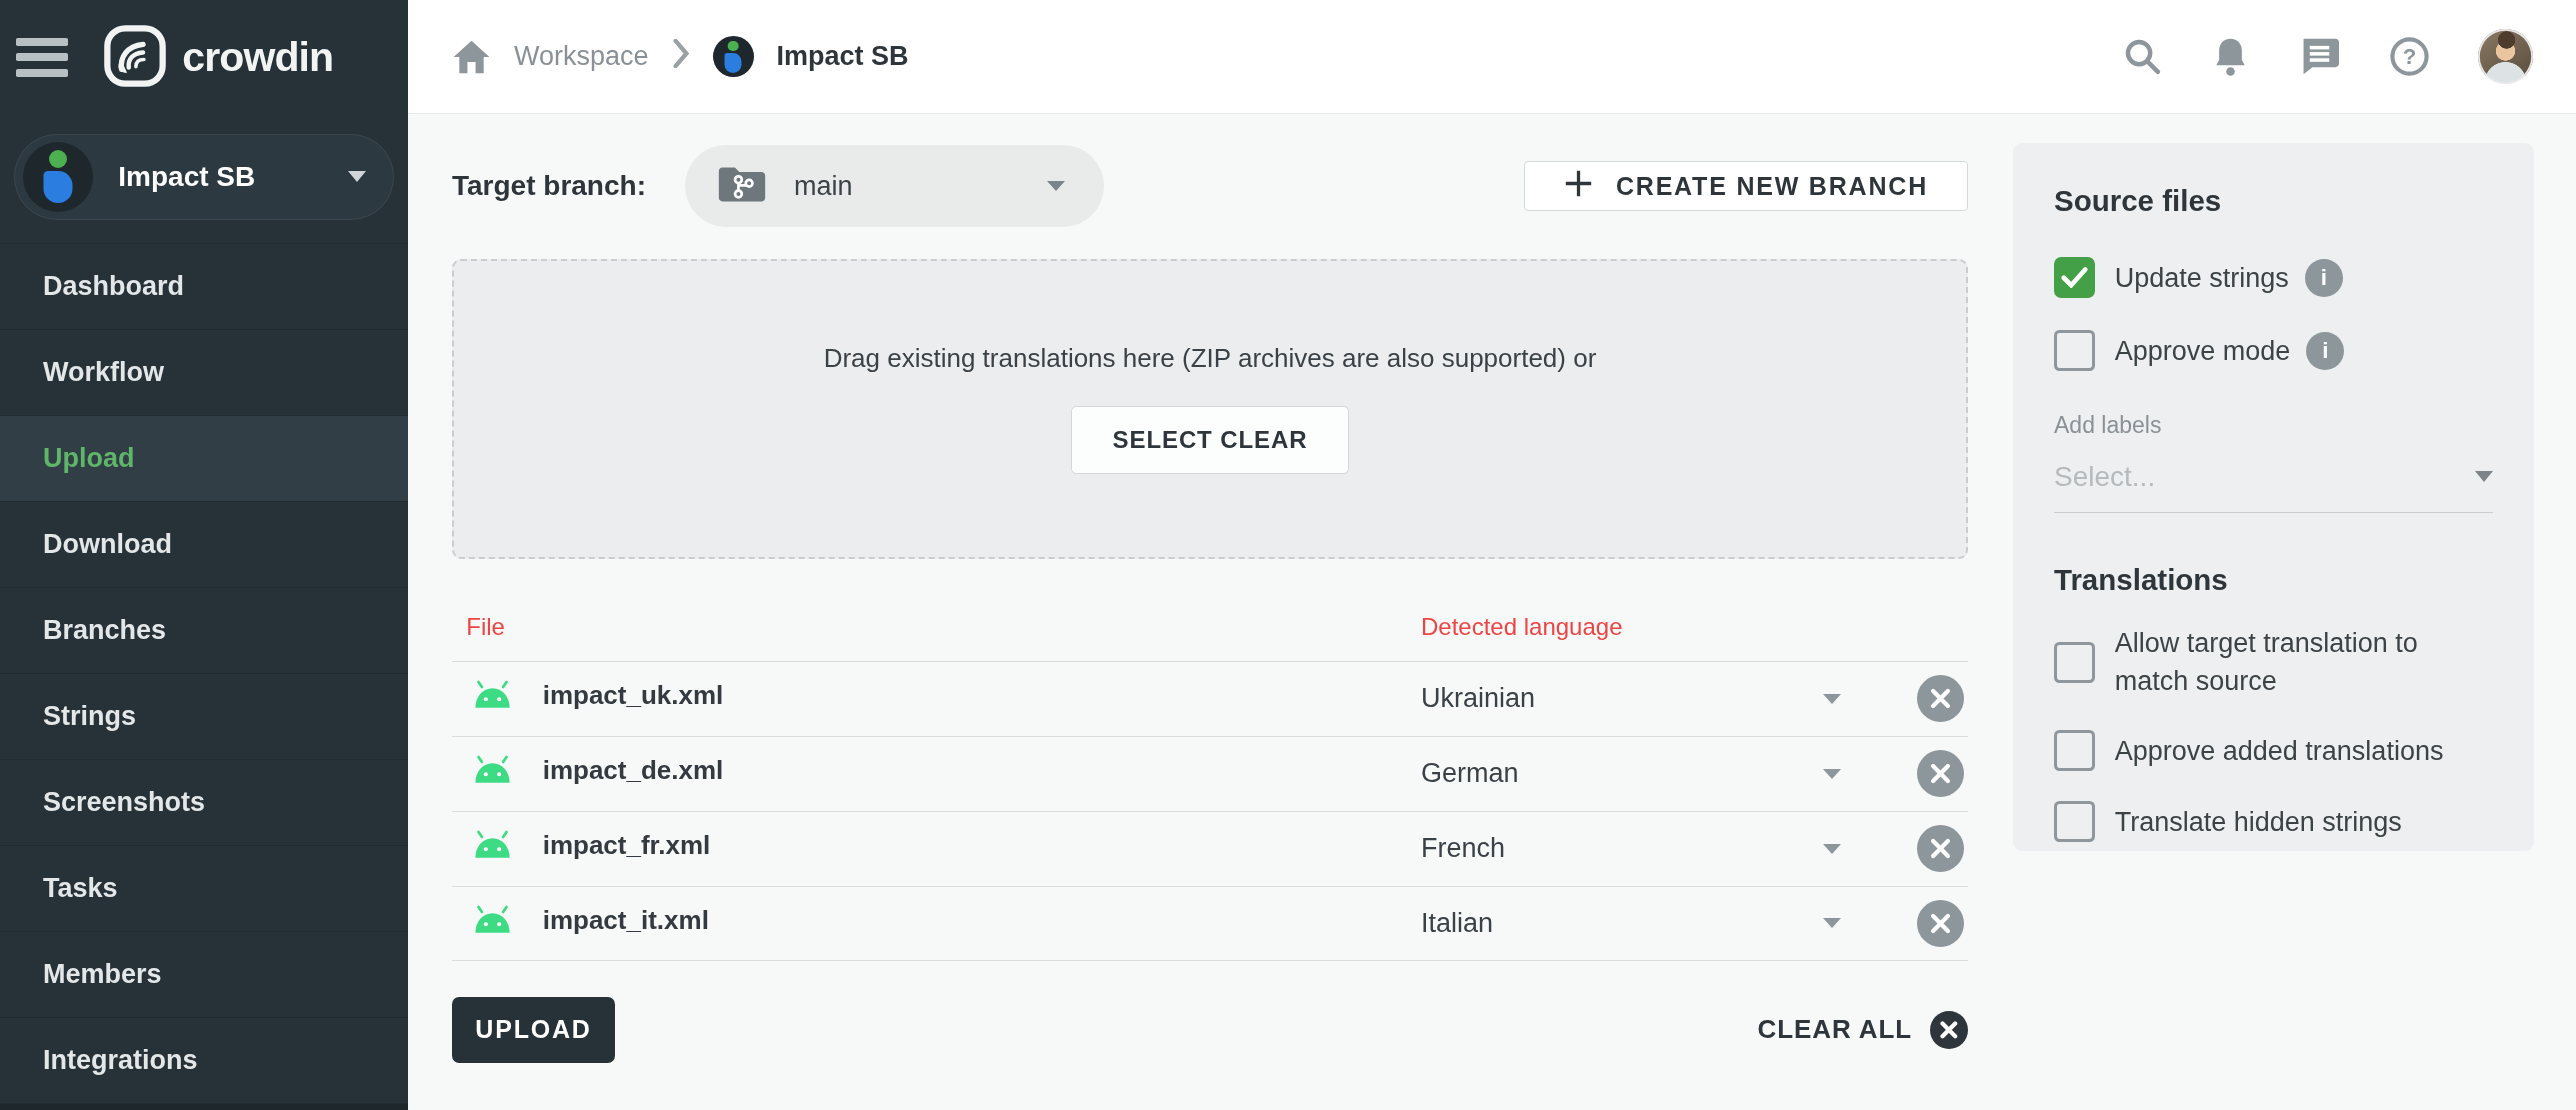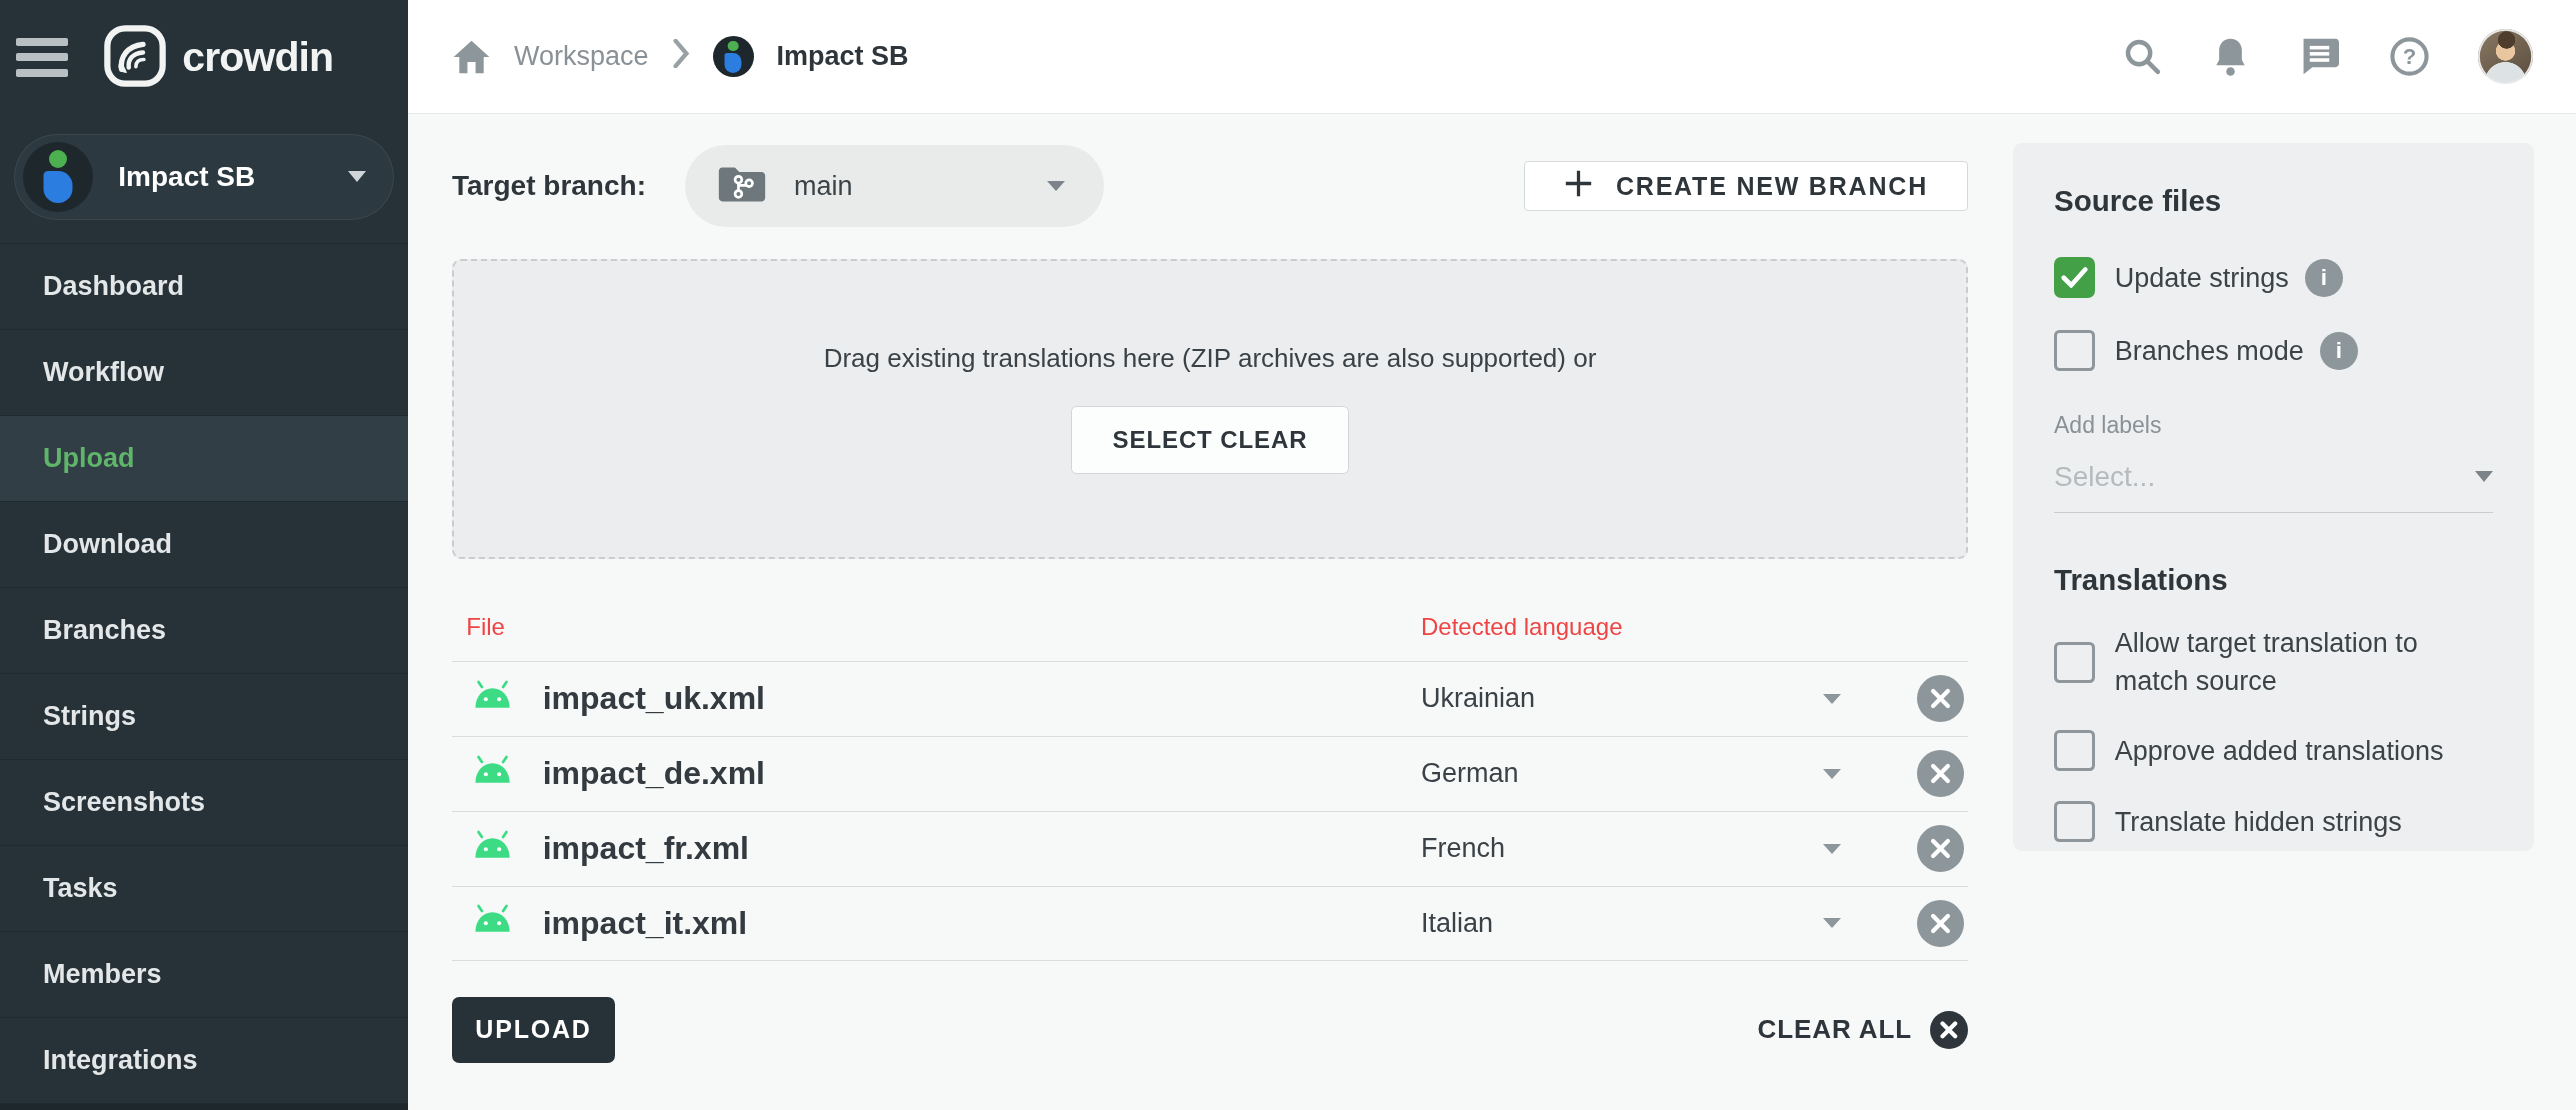--- a/index.html
+++ b/index.html
@@ -65,22 +65,22 @@
   .drop-hint { font-size:26px; color:#3b4247; }
   .select-files-btn { margin-top:32px; height:68px; padding:0 41px; background:#fcfdfd; border:1.8px solid #d3d6d7;
     border-radius:5.4px; font-size:24px; font-weight:bold; letter-spacing:0.9px; color:#2f363b; cursor:pointer;
     display:flex; align-items:center; }
   
   .files-table { margin-top:34px; }
   .thead { display:flex; align-items:center; height:68px; font-size:24px; color:#ef4444; }
   .th-file { flex:0 0 969px; padding-left:14.3px; }
   .trow { display:flex; align-items:center; height:75px; border-top:1.8px solid #dadcdd; }
   .trow:last-child { border-bottom:1.8px solid #dadcdd; }
-  .cell-file { flex:0 0 969px; display:flex; align-items:center; gap:30px; padding-left:19.7px;
-    font-size:32px; font-weight:bold; color:#343b40; }
+  .cell-file { flex:0 0 969px; display:flex; gap:30px; padding-left:19.7px;
+    font-size:26px; font-weight:bold; color:#343b40; }
   .cell-lang { width:420px; display:flex; align-items:center; justify-content:space-between; cursor:pointer; }
   .cell-lang .label { font-size:27px; color:#3b4247; }
   .lang-caret { width:0; height:0; border-left:9px solid transparent; border-right:9px solid transparent; border-top:10.7px solid #8d969b; }
   .row-close { margin-left:auto; margin-right:3.6px; width:47px; height:47px; border-radius:50%; background:#8d969b;
     display:flex; align-items:center; justify-content:center; cursor:pointer; flex-shrink:0; }
   
   .table-footer { margin-top:36px; display:flex; align-items:center; }
   .upload-btn { width:163px; height:66px; background:#263238; color:#ffffff; border:none; border-radius:7.2px;
     font-size:25px; font-weight:bold; letter-spacing:1.8px; font-family:inherit;
     display:flex; align-items:center; justify-content:center; cursor:pointer; }
@@ -360,21 +360,21 @@
           <svg width="27" height="21.5" viewBox="0 0 16 13">
               <path d="M1.5 6.5 L6 11 L14.5 1.5" stroke="#ffffff" stroke-width="2.8" fill="none" stroke-linecap="round"></path>
             </svg>
         </span>
         <span class="check-label">Update strings</span>
         <span class="info-icon">i</span>
       </div>
 
       <div class="check-row mt36">
         <span class="checkbox unchecked"></span>
-        <span class="check-label">Branches mode</span>
+        <span class="check-label">Approve mode</span>
         <span class="info-icon">i</span>
       </div>
 
       <div class="field-label mt46">Add labels</div>
       <div class="select-box mt24">
         <span class="placeholder">Select...</span>
         <span class="caret"></span>
       </div>
 
       <div class="panel-title mt56">Translations</div>

